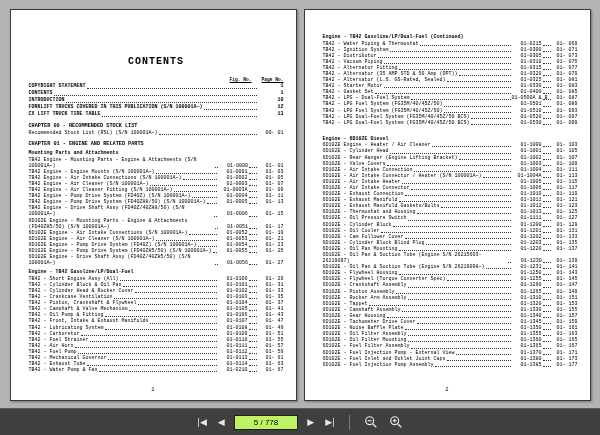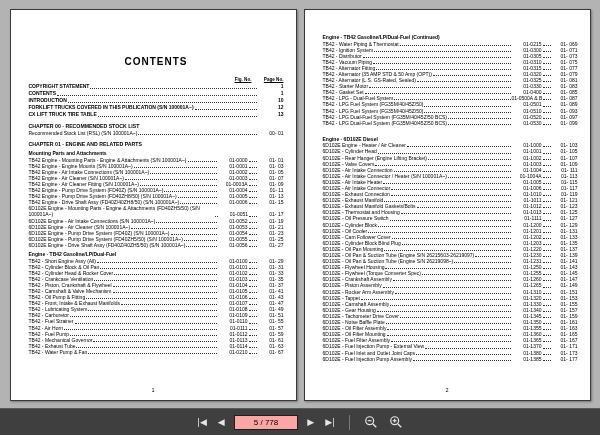--- a/index.html
+++ b/index.html
@@ -1,21 +1,21 @@
 <!DOCTYPE html>
 <html><head>
 <meta charset="utf-8">
 <style>
   * { margin:0; padding:0; box-sizing:border-box; }
   html,body { width:600px; height:435px; overflow:hidden; }
   body { background:#b3b3b3; font-family:"Liberation Sans", sans-serif; position:relative; }
 
   .canvas { position:absolute; top:0; left:0; width:600px; height:408px; display:flex; justify-content:center; gap:7px; padding-top:9px; }
 
-  .page { width:287px; height:392px; background:#ffffff; border:1px solid #3a3a3a; position:relative; box-shadow:1px 1px 2px rgba(0,0,0,.35); color:#000; }
+  .page { width:287px; height:392px; background:#ffffff; border:1px solid #3a3a3a; position:relative; box-shadow:1px 1px 2px rgba(0,0,0,.35); color:#000;font-family:Liberation Mono, monospace; }
   .page-inner { padding:12px 12px 0 18px; }
 
   .contents-title { text-align:center; font-weight:bold; font-size:10px; letter-spacing:1px; margin-top:34px; }
 
   .col-headers { position:relative; height:6px; margin-top:10px; font-size:4.6px; font-weight:bold; }
   .col-headers .colh { position:absolute; top:0; text-decoration:underline; }
   .colh.fig { right:32px; }
   .colh.pg { right:0; }
 
   .rows { font-size:5px; }
@@ -29,21 +29,21 @@
 
   .chapter-heading { font-size:5.2px; font-weight:bold; line-height:6.5px; margin-top:5px; }
   .sub-heading { font-size:5px; font-weight:bold; line-height:6.5px; margin-top:3px; }
   .right .page-inner { padding-top:24px; }
   .gap { height:7px; }
 
   .page-footer { position:absolute; bottom:7px; left:0; width:100%; text-align:center; font-size:5.5px; }
 
   .toolbar { position:absolute; left:0; bottom:0; width:600px; height:27px; background:#3f3f3f; border-top:1px solid #5a5a5a; display:flex; align-items:center; justify-content:center; gap:7px; }
   .tb-btn { background:none; border:none; color:#e6e6e6; font-size:9px; line-height:1; padding:2px 2px; cursor:pointer; font-family:"DejaVu Sans", sans-serif; display:flex; align-items:center; }
-  .pagebox { background:#fca5a5; border:1px solid #1f1f1f; color:#000; font-size:8px; padding:2px 19px; min-width:42px; text-align:center; }
+  .pagebox { background:#bef264; border:1px solid #1f1f1f; color:#000; font-size:8px; padding:2px 19px; min-width:42px; text-align:center; }
   .tb-sep { width:1px; height:15px; background:#7a7a7a; margin:0 5px; }
   .tb-btn svg { display:block; }
 </style>
 </head>
 <body>
 
 <div class="canvas">
 
   <div class="page">
     <div class="page-inner">

